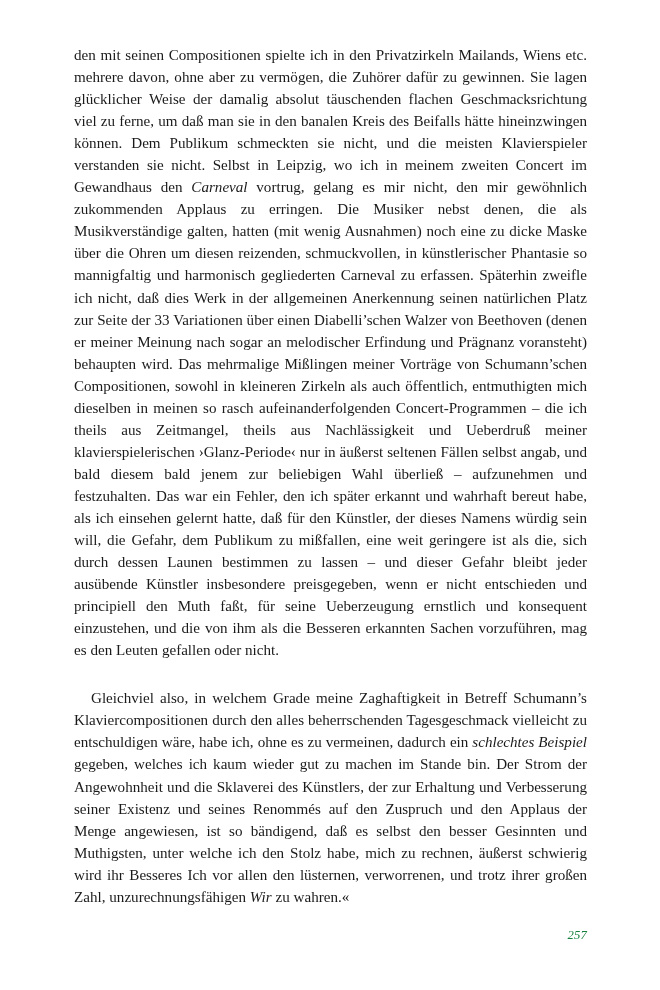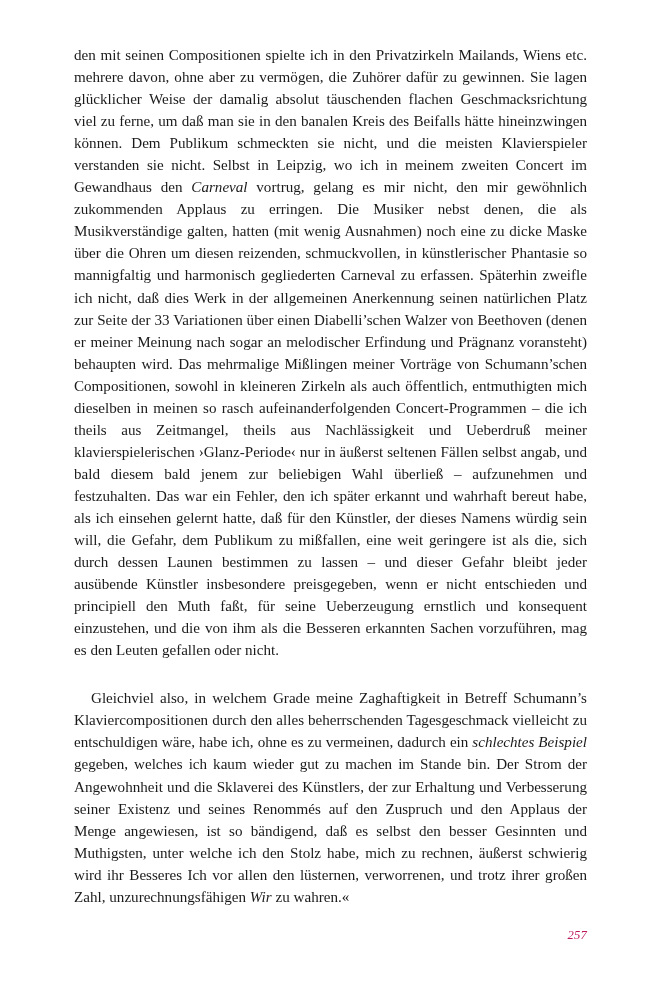--- a/index.html
+++ b/index.html
@@ -44,21 +44,21 @@
   .para i, .para em {
     font-style: italic;
   }
   .folio {
     position: absolute;
     right: 73px;
     top: 928px;
     font-size: 12.6px;
     line-height: 14px;
     font-style: italic;
-    color: #be185d;
+    color: #15803d;
     letter-spacing: 0.2px;
   }
 </style>
 </head>
 <body>
 
 <div class="page">
 
   <div class="text-block">
     <p class="para"><span>den mit seinen Compositionen spielte ich in den Privatzirkeln Mailands, Wiens etc. mehrere davon, ohne aber zu vermögen, die Zuhörer dafür zu gewinnen. Sie lagen glücklicher Weise der damalig absolut täuschenden flachen Geschmacksrichtung viel zu ferne, um daß man sie in den banalen Kreis des Beifalls hätte hineinzwingen können. Dem Publikum schmeckten sie nicht, und die meisten Klavierspieler verstanden sie nicht. Selbst in Leipzig, wo ich in meinem zweiten Concert im Gewandhaus den </span><i>Carneval</i><span> vortrug, gelang es mir nicht, den mir gewöhnlich zukommenden Applaus zu erringen. Die Musiker nebst denen, die als Musikverständige galten, hatten (mit wenig Ausnahmen) noch eine zu dicke Maske über die Ohren um diesen reizenden, schmuckvollen, in künstlerischer Phantasie so mannigfaltig und harmonisch gegliederten Carneval zu erfassen. Späterhin zweifle ich nicht, daß dies Werk in der allgemeinen Anerkennung seinen natürlichen Platz zur Seite der 33 Variationen über einen Diabelli’schen Walzer von Beethoven (denen er meiner Meinung nach sogar an melodischer Erfindung und Prägnanz voransteht) behaupten wird. Das mehrmalige Mißlingen meiner Vorträge von Schumann’schen Compositionen, sowohl in kleineren Zirkeln als auch öffentlich, entmuthigten mich dieselben in meinen so rasch aufeinanderfolgenden Concert-Programmen – die ich theils aus Zeitmangel, theils aus Nachlässigkeit und Ueberdruß meiner klavierspielerischen ›Glanz-Periode‹ nur in äußerst seltenen Fällen selbst angab, und bald diesem bald jenem zur beliebigen Wahl überließ – aufzunehmen und festzuhalten. Das war ein Fehler, den ich später erkannt und wahrhaft bereut habe, als ich einsehen gelernt hatte, daß für den Künstler, der dieses Namens würdig sein will, die Gefahr, dem Publikum zu mißfallen, eine weit geringere ist als die, sich durch dessen Launen bestimmen zu lassen – und dieser Gefahr bleibt jeder ausübende Künstler insbesondere preisgegeben, wenn er nicht entschieden und principiell den Muth faßt, für seine Ueberzeugung ernstlich und konsequent einzustehen, und die von ihm als die Besseren erkannten Sachen vorzuführen, mag es den Leuten gefallen oder nicht.</span></p>

